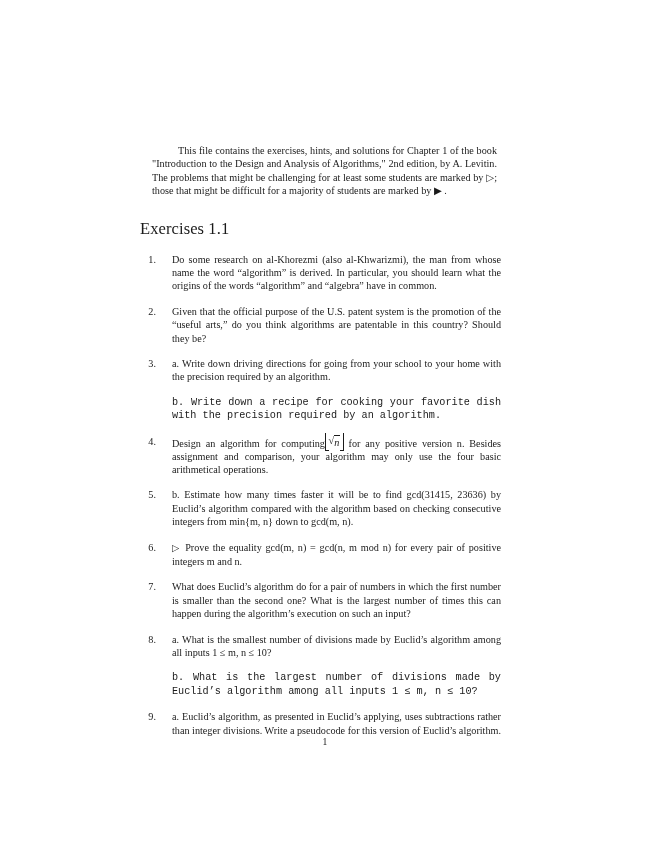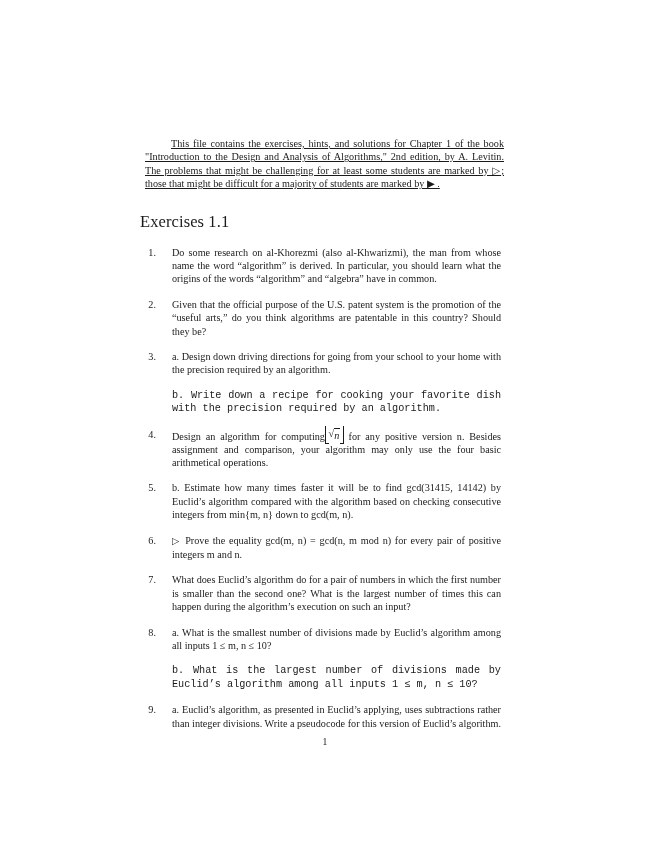--- a/index.html
+++ b/index.html
@@ -31,23 +31,22 @@
     top: 128px;
     width: 377px;
   }
 
   .intro {
     text-align: justify;
     text-justify: inter-word;
     font-size: 10.2px;
     line-height: 13.4px;
     text-indent: 26px;
-    margin: 9px;
+    margin: 16px;
     hyphens: none;
-    text-decoration: underline;
   }
 
   h1.section-title {
     font-size: 16.5px;
     font-weight: normal;
     line-height: 20px;
     margin: 21px 0 0 4px;
     letter-spacing: 0.1px;
   }
 
@@ -163,32 +162,32 @@
         <p class="para">Do some research on al-Khorezmi (also al-Khwarizmi), the man from whose name the word “algorithm” is derived. In particular, you should learn what the origins of the words “algorithm” and “algebra” have in common.</p>
       </li>
 
       <li>
         <span class="num">2.</span>
         <p class="para">Given that the official purpose of the U.S. patent system is the promotion of the “useful arts,” do you think algorithms are patentable in this country? Should they be?</p>
       </li>
 
       <li>
         <span class="num">3.</span>
-        <p class="para">a. Design down driving directions for going from your school to your home with the precision required by an algorithm.</p>
+        <p class="para">a. Write down driving directions for going from your school to your home with the precision required by an algorithm.</p>
         <p class="para">b. Write down a recipe for cooking your favorite dish with the precision required by an algorithm.</p>
       </li>
 
       <li>
         <span class="num">4.</span>
         <p class="para"><span>Design an algorithm for computing</span><span class="floor"><span class="sqrt"><span class="radicand">n</span></span></span> <span>for any positive version n. Besides assignment and comparison, your algorithm may only use the four basic arithmetical operations.</span></p>
       </li>
 
       <li>
         <span class="num">5.</span>
-        <p class="para">b. Estimate how many times faster it will be to find gcd(31415, 14142) by Euclid’s algorithm compared with the algorithm based on checking consecutive integers from min{m, n} down to gcd(m, n).</p>
+        <p class="para">b. Estimate how many times faster it will be to find gcd(31415, 23636) by Euclid’s algorithm compared with the algorithm based on checking consecutive integers from min{m, n} down to gcd(m, n).</p>
       </li>
 
       <li>
         <span class="num">6.</span>
         <p class="para"><span class="marker">▷</span> <span>Prove the equality gcd(m, n) = gcd(n, m mod n) for every pair of positive integers m and n.</span></p>
       </li>
 
       <li>
         <span class="num">7.</span>
         <p class="para">What does Euclid’s algorithm do for a pair of numbers in which the first number is smaller than the second one? What is the largest number of times this can happen during the algorithm’s execution on such an input?</p>

